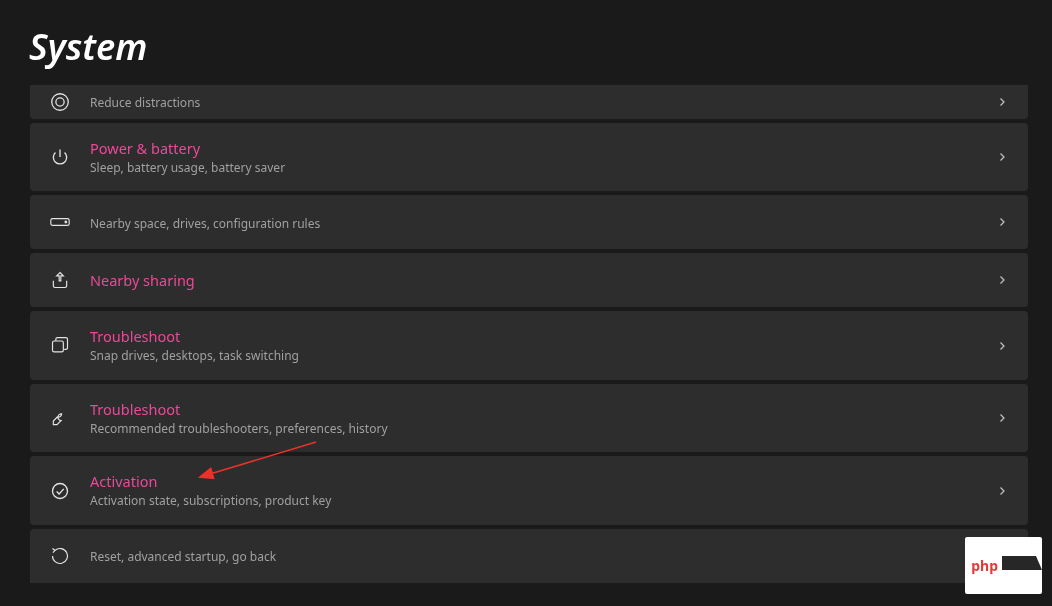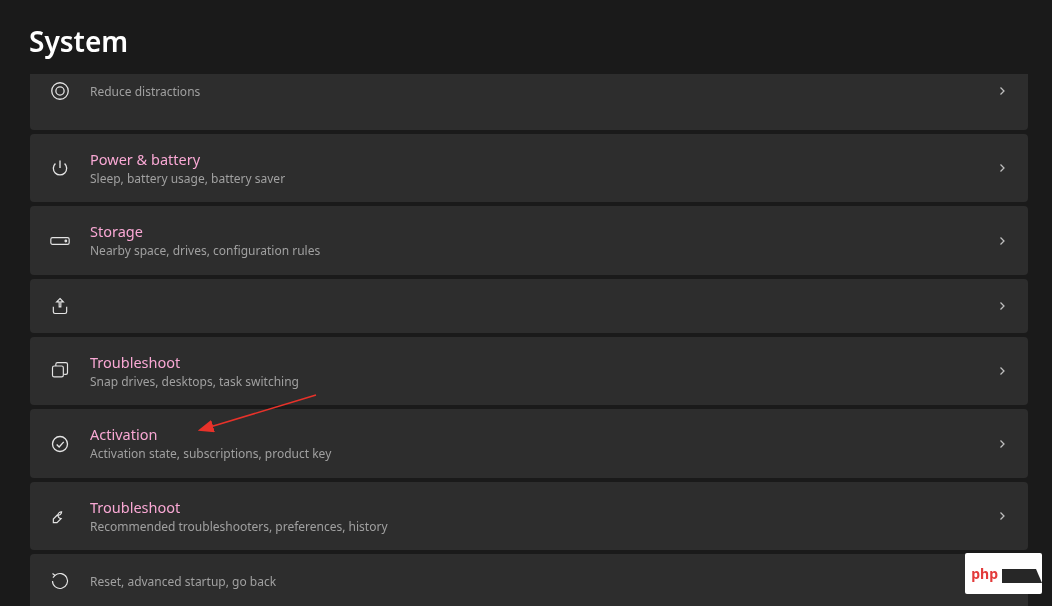--- a/index.html
+++ b/index.html
@@ -4,45 +4,46 @@
 <style>
   html,body{
     margin:0;padding:0;
     width:1052px;height:606px;
     background:#1a1a1a;
     color:#ffffff;
     font-family:"Segoe UI",system-ui,Arial,sans-serif;
     overflow:hidden;
   }
   .page-title{
-    font-size:28px;
+    font-size:36px;
     font-weight:600;
     padding:22px 0 0 29px;
     margin:0 0 14px 0;
+    font-style:italic;
   }
   .list{
     padding:0 24px 0 30px;
     display:flex;
     flex-direction:column;
     gap:4px;
   }
   .item{
     background:#2d2d2d;
     border-radius:4px;
     display:flex;
     align-items:center;
     padding:16px 20px 16px 16px;
     cursor:pointer;
     position:relative;
   }
   .item.truncated-top{
     border-top-left-radius:0;
     border-top-right-radius:0;
     padding-top:6px;
-    padding-bottom:28px;
+    padding-bottom:6px;
   }
   .item.truncated-bottom{
     border-bottom-left-radius:0;
     border-bottom-right-radius:0;
   }
   .icon-slot{
     width:28px;
     display:flex;
     align-items:center;
     justify-content:center;
@@ -54,21 +55,21 @@
   }
   .text-col{
     flex:1;
     display:flex;
     flex-direction:column;
     justify-content:center;
     min-width:0;
   }
   .item-title{
     font-size:14.5px;
-    color:#f9a8d4;
+    color:#ec4899;
     line-height:1.3;
   }
   .item-desc{
     font-size:12px;
     color:#a0a0a0;
     margin-top:2px;
     line-height:1.3;
   }
   .chevron{
     flex-shrink:0;
@@ -81,22 +82,22 @@
   }
   
   .watermark{
     position:absolute;
     right:10px;
     bottom:12px;
     background:#ffffff;
     color:#e33b3b;
     font-weight:700;
     display:flex;
-    align-items:flex-end;
-    padding:11px 6px;
+    align-items:flex-start;
+    padding:19px 6px;
     border-radius:2px;
     font-size:14px;
   }
   .watermark .dark-seg{
     background:#272727;
     width:34px;
     height:14px;
     margin-left:4px;
     position:relative;
   }
@@ -152,56 +153,73 @@
   </div>
 
   <div class="item">
     <div class="icon-slot">
       <svg width="20" height="14" viewBox="0 0 24 14" fill="none" stroke="#e4e4e4" stroke-width="1.4">
         <rect x="1" y="3" width="22" height="8" rx="2"></rect>
           <circle cx="19" cy="7" r="1" fill="#e4e4e4"></circle>
       </svg>
     </div>
     <div class="text-col">
-      <span class="item-title">Storage</span>
       <span class="item-desc">Nearby space, drives, configuration rules</span>
     </div>
     <span class="chevron">
       <svg width="12" height="12" viewBox="0 0 24 24" fill="none" stroke="currentColor" stroke-width="2.5">
           <polyline points="9 5 16 12 9 19"></polyline>
         </svg>
     </span>
   </div>
 
   <div class="item">
     <div class="icon-slot">
       <svg width="20" height="20" viewBox="0 0 24 24" fill="none" stroke="#e4e4e4" stroke-width="1.4">
         <path d="M12 3l4 4h-3v6h-2V7H8l4-4z"></path>
           <path d="M4 13v6a2 2 0 0 0 2 2h12a2 2 0 0 0 2-2v-6"></path>
       </svg>
     </div>
     <div class="text-col">
+      <span class="item-title">Nearby sharing</span>
     </div>
     <span class="chevron">
       <svg width="12" height="12" viewBox="0 0 24 24" fill="none" stroke="currentColor" stroke-width="2.5">
           <polyline points="9 5 16 12 9 19"></polyline>
         </svg>
     </span>
   </div>
 
   <div class="item">
     <div class="icon-slot">
       <svg width="20" height="20" viewBox="0 0 24 24" fill="none" stroke="#e4e4e4" stroke-width="1.4">
         <rect x="3" y="6" width="13" height="13" rx="2"></rect>
           <path d="M7 6V4a2 2 0 0 1 2-2h10a2 2 0 0 1 2 2v10a2 2 0 0 1-2 2h-2"></path>
       </svg>
     </div>
     <div class="text-col">
       <span class="item-title">Troubleshoot</span>
       <span class="item-desc">Snap drives, desktops, task switching</span>
+    </div>
+    <span class="chevron">
+      <svg width="12" height="12" viewBox="0 0 24 24" fill="none" stroke="currentColor" stroke-width="2.5">
+          <polyline points="9 5 16 12 9 19"></polyline>
+        </svg>
+    </span>
+  </div>
+
+  <div class="item">
+    <div class="icon-slot">
+      <svg width="20" height="20" viewBox="0 0 24 24" fill="none" stroke="#e4e4e4" stroke-width="1.4">
+        <path d="M14 7a4 4 0 0 1-5.2 3.8L4 15.6V20h4.4l4.8-4.8A4 4 0 1 1 14 7z"></path>
+      </svg>
+    </div>
+    <div class="text-col">
+      <span class="item-title">Troubleshoot</span>
+      <span class="item-desc">Recommended troubleshooters, preferences, history</span>
     </div>
     <span class="chevron">
       <svg width="12" height="12" viewBox="0 0 24 24" fill="none" stroke="currentColor" stroke-width="2.5">
           <polyline points="9 5 16 12 9 19"></polyline>
         </svg>
     </span>
   </div>
 
   <div class="item" style="position:relative">
     <div class="icon-slot">
@@ -222,37 +240,20 @@
     <svg class="arrow-anno" width="130" height="45" style="left:168px;top:-18px" viewBox="0 0 130 45">
       <defs>
         <marker id="ah" markerWidth="10" markerHeight="8" refX="2" refY="4" orient="auto">
           <path d="M0 0 L10 4 L0 8 z" fill="#e8322a"></path>
         </marker>
       </defs>
       <line x1="118" y1="4" x2="12" y2="36" stroke="#e8322a" stroke-width="1.6" marker-end="url(#ah)"></line>
     </svg>
   </div>
 
-  <div class="item">
-    <div class="icon-slot">
-      <svg width="20" height="20" viewBox="0 0 24 24" fill="none" stroke="#e4e4e4" stroke-width="1.4">
-        <path d="M14 7a4 4 0 0 1-5.2 3.8L4 15.6V20h4.4l4.8-4.8A4 4 0 1 1 14 7z"></path>
-      </svg>
-    </div>
-    <div class="text-col">
-      <span class="item-title">Troubleshoot</span>
-      <span class="item-desc">Recommended troubleshooters, preferences, history</span>
-    </div>
-    <span class="chevron">
-      <svg width="12" height="12" viewBox="0 0 24 24" fill="none" stroke="currentColor" stroke-width="2.5">
-          <polyline points="9 5 16 12 9 19"></polyline>
-        </svg>
-    </span>
-  </div>
-
   <div class="item truncated-bottom">
     <div class="icon-slot">
       <svg width="20" height="20" viewBox="0 0 24 24" fill="none" stroke="#e4e4e4" stroke-width="1.4">
         <path d="M3 12a9 9 0 1 0 3-6.7"></path>
           <polyline points="3 3 6 5.3 3.5 8"></polyline>
       </svg>
     </div>
     <div class="text-col">
       <span class="item-desc">Reset, advanced startup, go back</span>
     </div>

